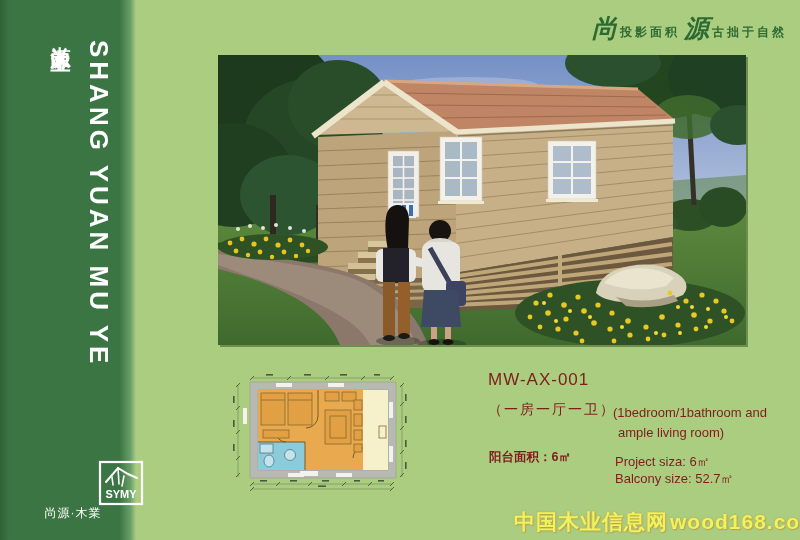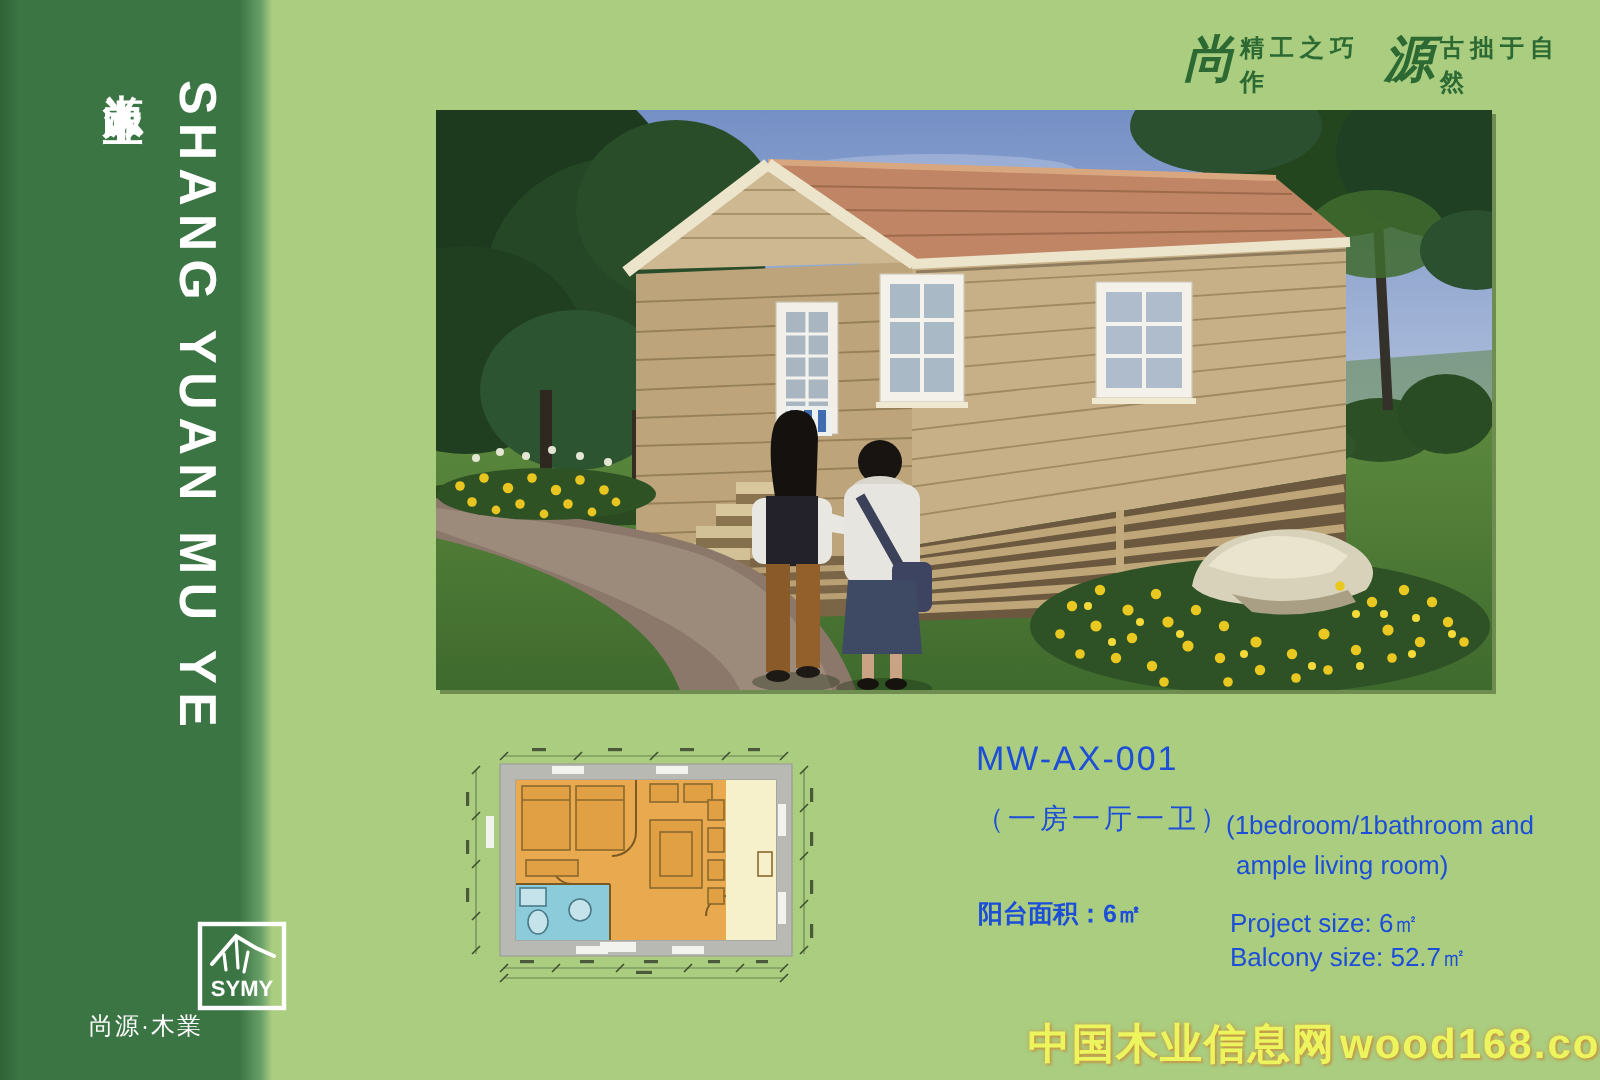--- a/index.html
+++ b/index.html
@@ -27,21 +27,21 @@
 
   
   .photo{position:absolute;left:218px;top:55px;width:528px;height:290px;
     box-shadow:2px 2px 0 rgba(62,88,42,.55);}
   .photo svg{display:block;}
 
   
   .plan{position:absolute;left:230px;top:370px;width:180px;height:124px;}
 
   
-  .info{position:absolute;left:488px;top:370px;width:300px;color:#1d4ed8;}
+  .info{position:absolute;left:488px;top:370px;width:300px;color:#7f1d1d;}
   .model{font-size:17px;letter-spacing:1px;font-weight:500;}
   .type-cn{position:absolute;left:0;top:31px;font-size:14px;letter-spacing:2px;}
   .type-en{position:absolute;left:125px;top:33px;font-size:13px;line-height:20px;}
   .type-en .l2{padding-left:5px;}
   .areas-cn{position:absolute;left:1px;top:78px;font-size:12.5px;font-weight:700;line-height:18px;}
   .areas-en{position:absolute;left:127px;top:83px;font-size:13px;line-height:17px;}
 
   
   .footer{position:absolute;left:514px;top:508px;font-size:21px;font-weight:700;
     color:#ecf45e;letter-spacing:1px;white-space:nowrap;
@@ -64,21 +64,21 @@
         <path d="M8,22 L20,8 L30,14 L39,18" fill="none" stroke="#ffffff" stroke-width="2" stroke-linecap="round"></path>
         <path d="M20,8 L21,24 M26,16 L24,26 M14,17 L15,25" fill="none" stroke="#ffffff" stroke-width="1.6" stroke-linecap="round"></path>
         <text x="23" y="38" text-anchor="middle" font-size="11" font-weight="bold" fill="#ffffff" font-family="Liberation Sans, sans-serif">SYMY</text>
       </svg>
     </div>
     <div class="logo-caption">尚源·木業</div>
   </div>
 
   <div class="slogan">
     <span class="big">尚</span>
-    <span class="small">精工之巧作</span>
+    <span class="small">投影面积</span>
     <span class="big">源</span>
     <span class="small">古拙于自然</span>
   </div>
 
   <div class="photo">
     <svg width="528" height="290" viewBox="0 0 528 290">
       <defs>
         <linearGradient id="sky" x1="0" y1="0" x2="0" y2="1">
           <stop offset="0" stop-color="#7590c6"></stop>
             <stop offset="1" stop-color="#bcc9e0"></stop>
@@ -484,21 +484,21 @@
     <div class="model">MW-AX-001</div>
     <div class="type-cn">（一房一厅一卫）</div>
     <div class="type-en">
       <div class="l1">(1bedroom/1bathroom and</div>
       <div class="l2">ample living room)</div>
     </div>
     <div class="areas-cn">
       <div><span>阳台面积：</span><span>6㎡</span></div>
     </div>
     <div class="areas-en">
-      <div><span>Project size:</span> <span>6㎡</span></div>
+      <div><span>Project siza:</span> <span>6㎡</span></div>
       <div><span>Balcony size:</span> <span>52.7㎡</span></div>
     </div>
   </div>
 
   <a class="footer" href="#">
     <span>中国木业信息网</span><span>wood168.com</span>
   </a>
 
 </div>
 

